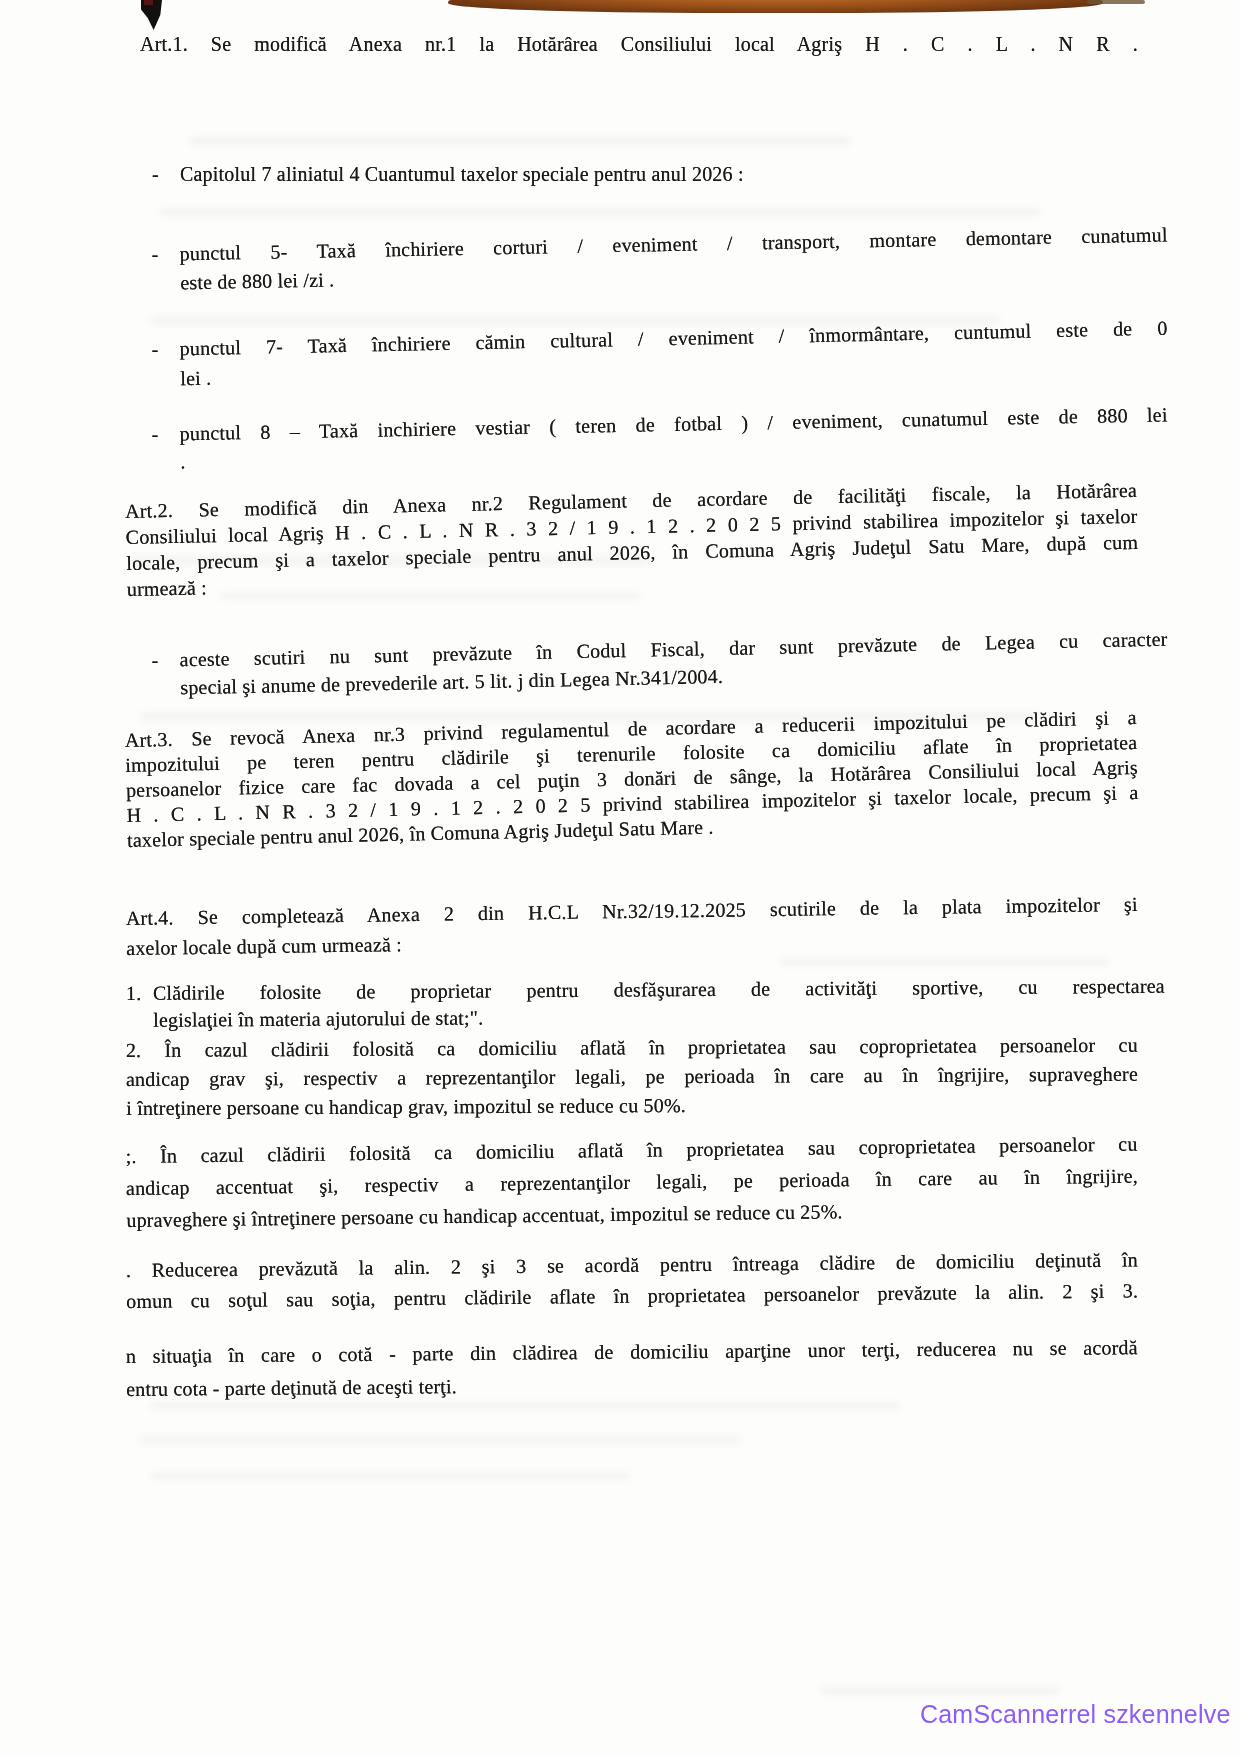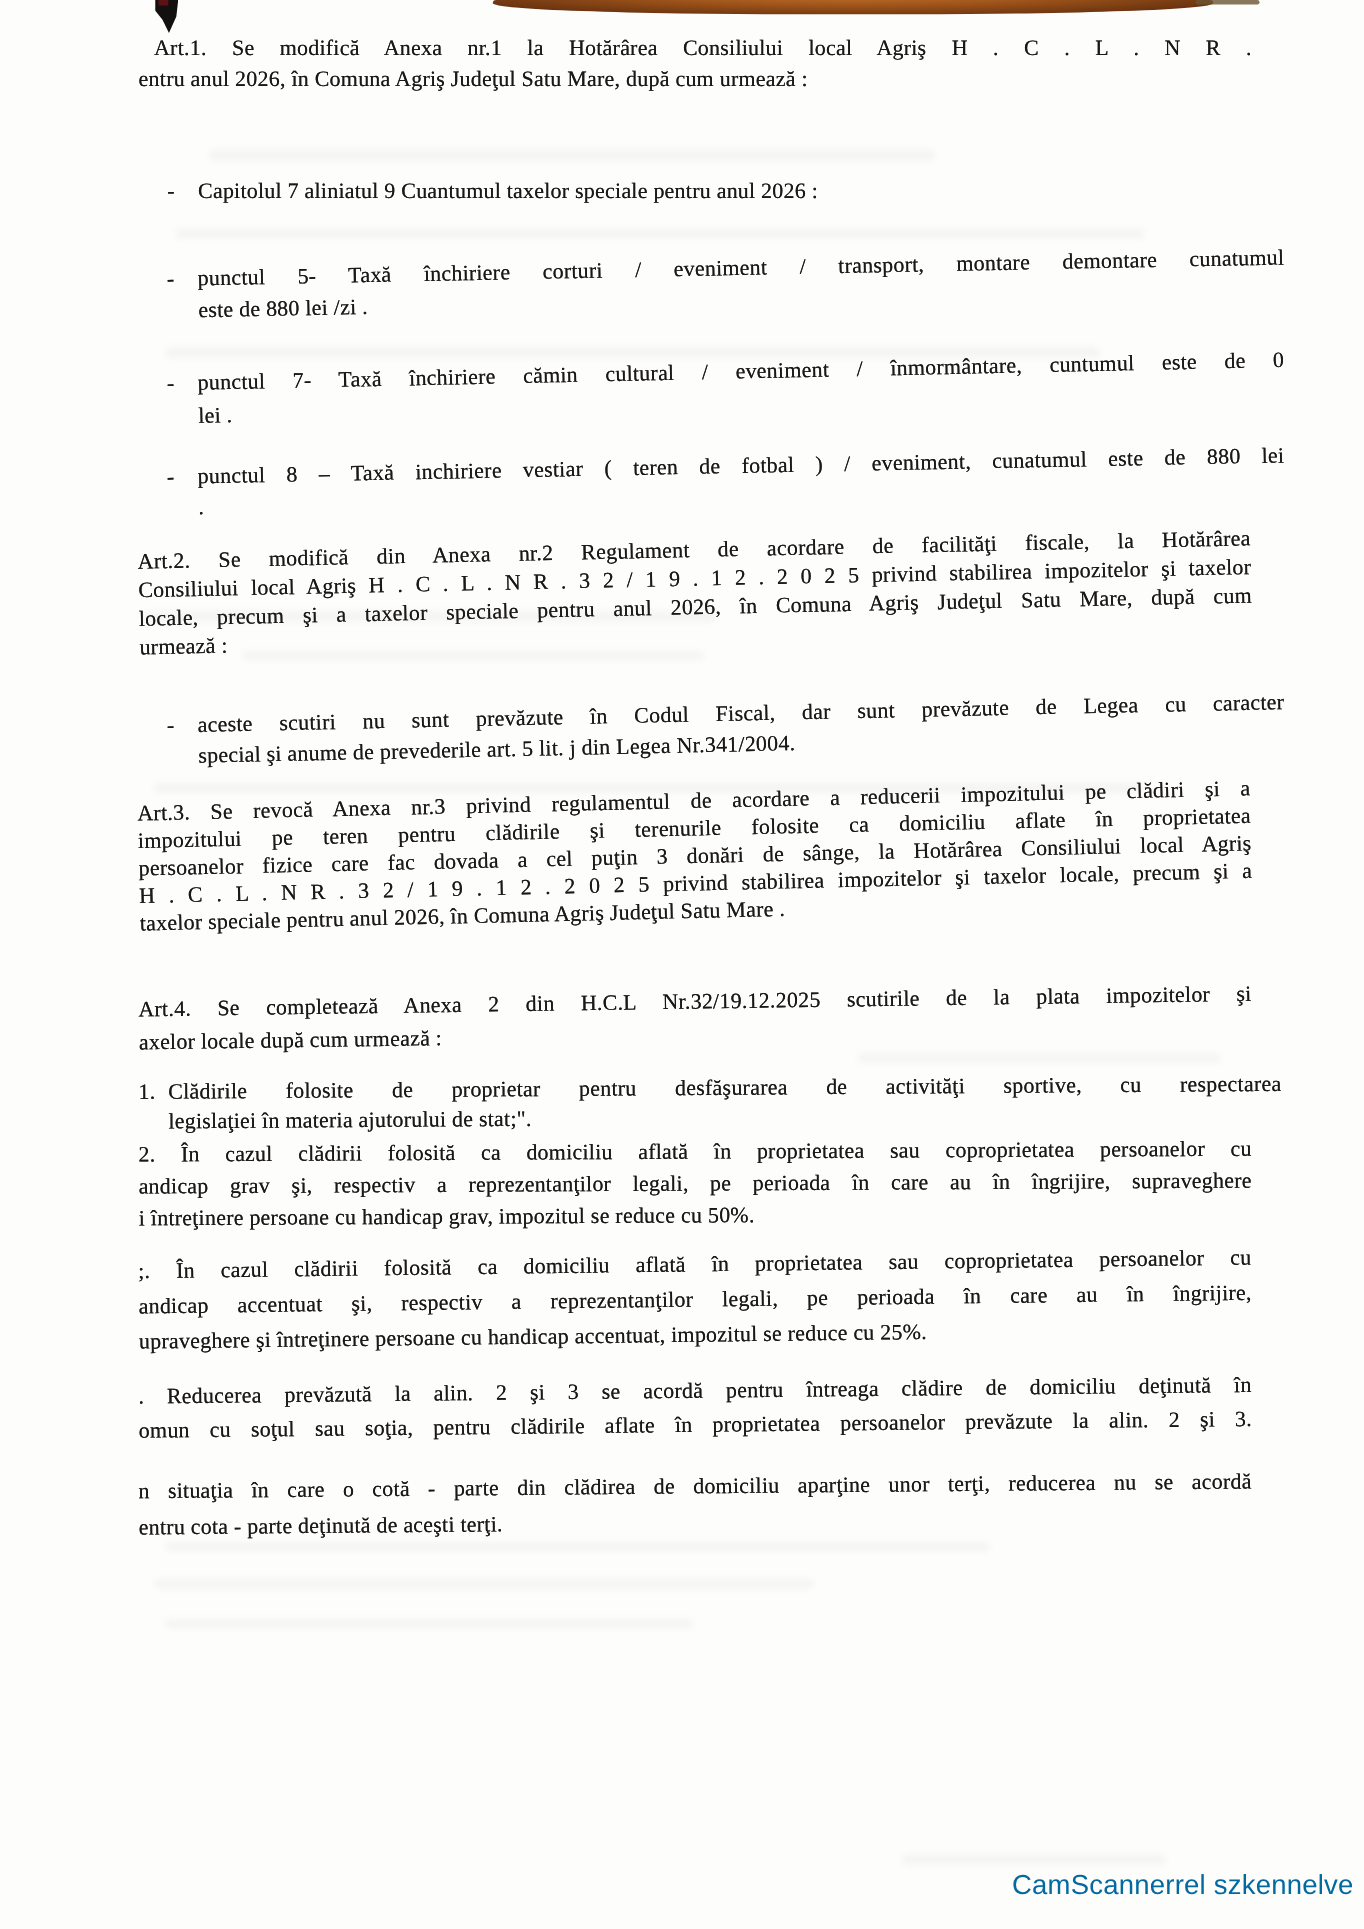--- a/index.html
+++ b/index.html
@@ -74,21 +74,21 @@
     opacity:0.07;
     filter:blur(3px);
     border-radius:4px;
   }
   
   .watermark{
     position:absolute;
     left:920px;top:1700px;
     font-family:"Liberation Sans","DejaVu Sans",sans-serif;
     font-size:25px;
-    color:#0369a1;
+    color:#8b5cf6;
     letter-spacing:0.2px;
   }
 </style>
 </head>
 <body>
 
 <div class="page">
 
   <div class="scan-strip"></div>
   <div class="ink-mark"></div>
@@ -100,26 +100,25 @@
   <div class="smudge" style="left:220px;top:592px;width:420px;height:8px;"></div>
   <div class="smudge" style="left:140px;top:712px;width:900px;height:9px;"></div>
   <div class="smudge" style="left:780px;top:958px;width:330px;height:8px;"></div>
   <div class="smudge" style="left:150px;top:1402px;width:750px;height:8px;"></div>
   <div class="smudge" style="left:140px;top:1436px;width:600px;height:8px;"></div>
   <div class="smudge" style="left:150px;top:1472px;width:480px;height:8px;"></div>
   <div class="smudge" style="left:820px;top:1686px;width:240px;height:9px;"></div>
 
   <div class="para" id="art1" style="left:126px;top:30px;width:1012px;--lh:28px;">
       <div class="line">Art.1. Se modifică Anexa nr.1 la Hotărârea Consiliului local Agriş H . C . L . N R .</div>
-      <div class="line last">entru anul 2026, în Comuna Agriş Judeţul Satu Mare, după cum urmează :</div>
     </div>
 
   <div class="para bullet" id="capitolul" style="left:150px;top:160px;width:988px;--lh:29px;">
     <span class="marker">-</span>
-  <div class="line last">Capitolul 7 aliniatul 9 Cuantumul taxelor speciale pentru anul 2026 :</div>
+  <div class="line last">Capitolul 7 aliniatul 4 Cuantumul taxelor speciale pentru anul 2026 :</div>
     </div>
 
   <div class="para bullet" id="punctul5" style="left:150px;top:240px;width:988px;--lh:29px;transform:rotate(-1.1deg);transform-origin:left center;">
     <span class="marker">-</span>
   <div class="line">punctul 5- Taxă închiriere corturi / eveniment / transport, montare demontare cunatumul</div>
       <div class="line last">este de 880 lei /zi .</div>
     </div>
 
   <div class="para bullet" id="punctul7" style="left:150px;top:334px;width:988px;--lh:30px;transform:rotate(-1.2deg);transform-origin:left center;">
     <span class="marker">-</span>

